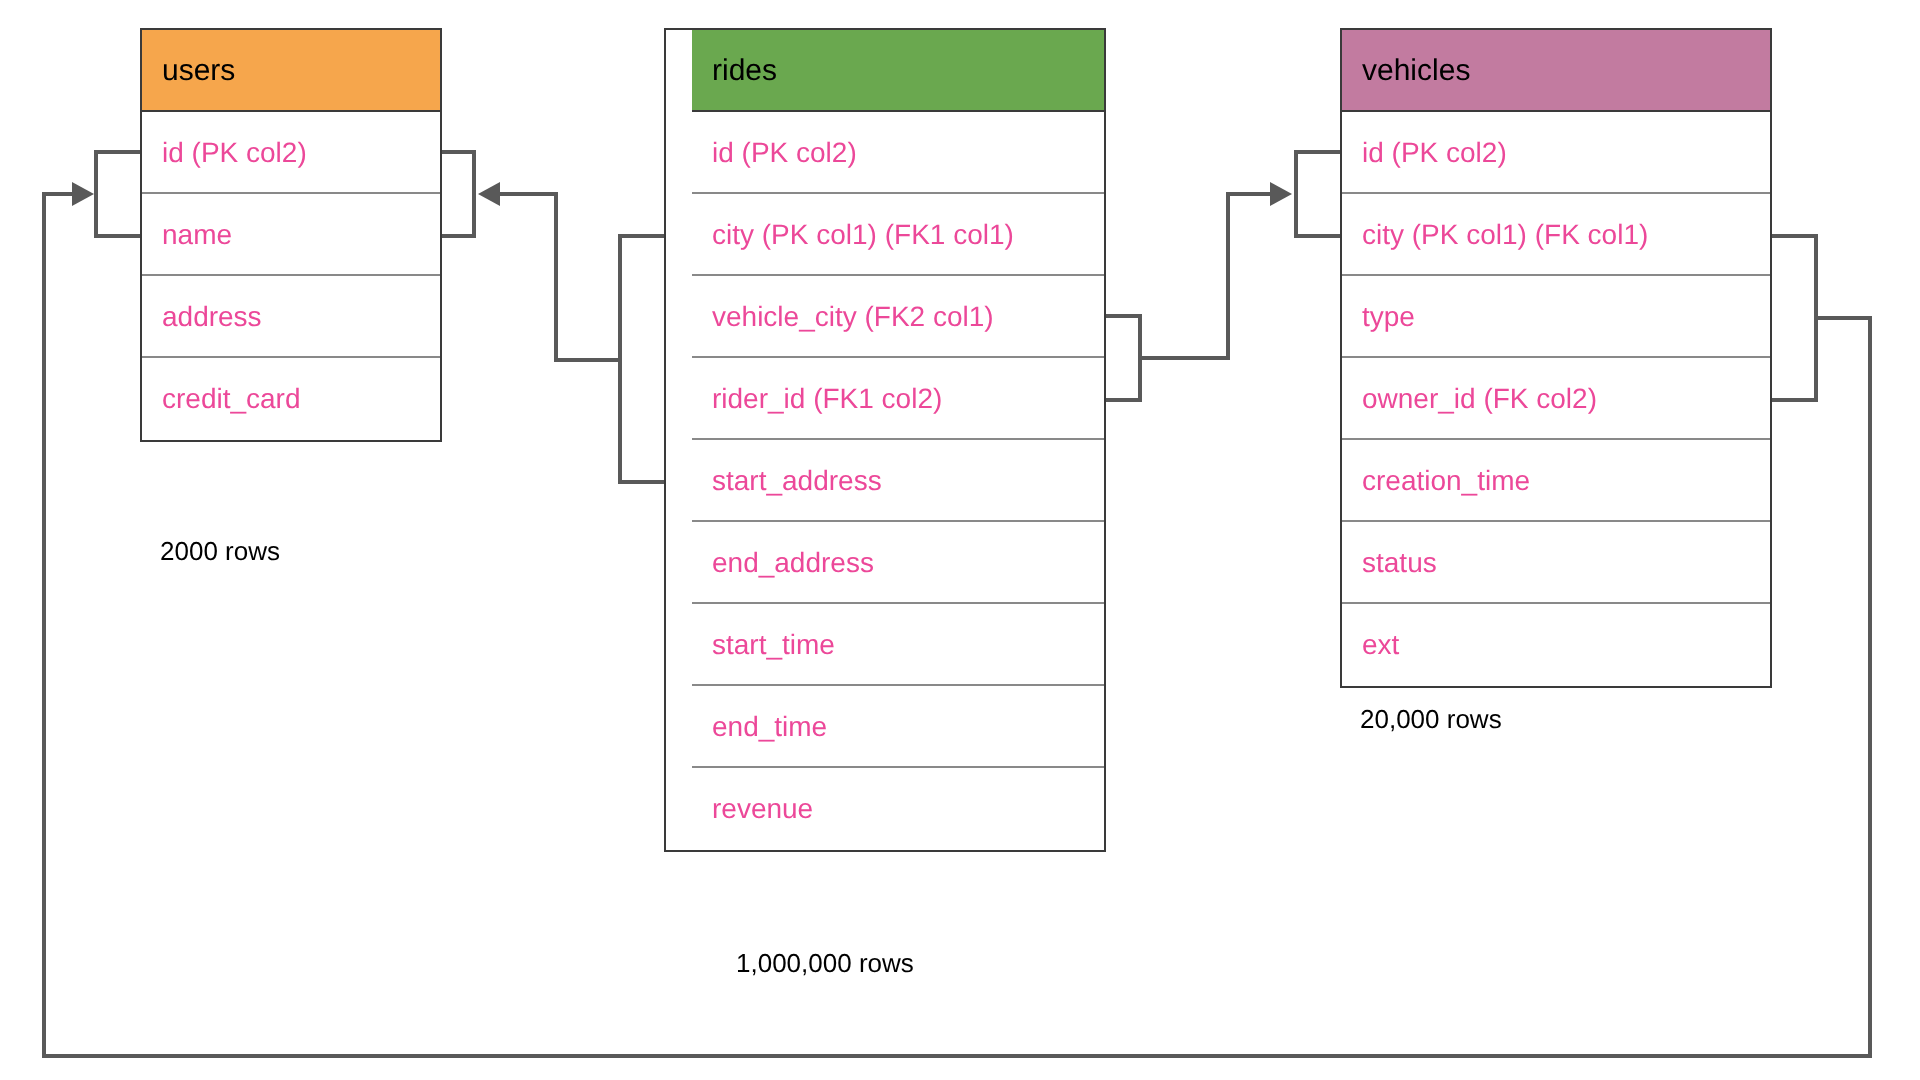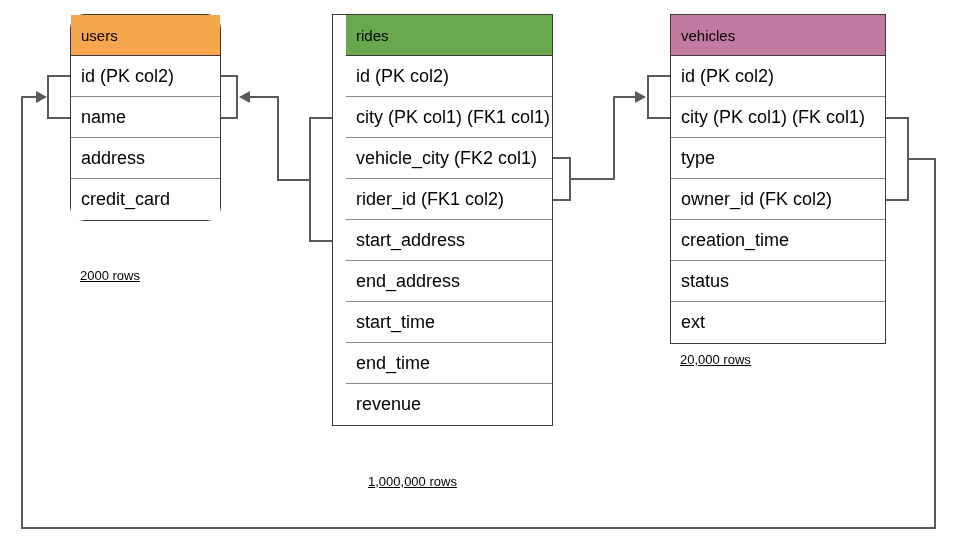--- a/index.html
+++ b/index.html
@@ -29,37 +29,36 @@
     color: #000000;
     border-bottom: 1px solid #3a3a3a;
     box-sizing: border-box;
     white-space: nowrap;
     overflow: hidden;
   }
   .trow {
     height: 41px;
     line-height: 40px;
     padding: 0 10px;
-    font-size: 18px;
-    color: #000000;
+    font-size: 14px;
+    color: #ec4899;
     border-bottom: 1px solid #898989;
     box-sizing: border-box;
     background: #ffffff;
     white-space: nowrap;
     overflow: hidden;
   }
   .trow:last-child {
     border-bottom: none;
   }
   .rowcount {
     position: absolute;
     font-size: 13px;
     color: #000000;
     white-space: nowrap;
-    text-decoration: underline;
   }
   #connectors {
     position: absolute;
     left: 0;
     top: 0;
     width: 960px;
     height: 540px;
     pointer-events: none;
   }
   #connectors .wire {
@@ -70,21 +69,21 @@
   #connectors .head {
     fill: #595959;
     stroke: none;
   }
 </style>
 </head>
 <body>
 
 <div id="canvas">
 
-  <div class="db-table" style="left:70px; top:14px; width:151px;border-radius:14px;">
+  <div class="db-table" style="left:70px; top:14px; width:151px;">
     <div class="thead" style="background-color: rgb(246, 166, 76);">
       <span>users</span>
     </div>
     <div class="trow">id (PK col2)</div>
     <div class="trow">name</div>
     <div class="trow">address</div>
     <div class="trow">credit_card</div>
   </div>
   <div class="rowcount" style="left:80px; top:268px;">2000 rows</div>
 

